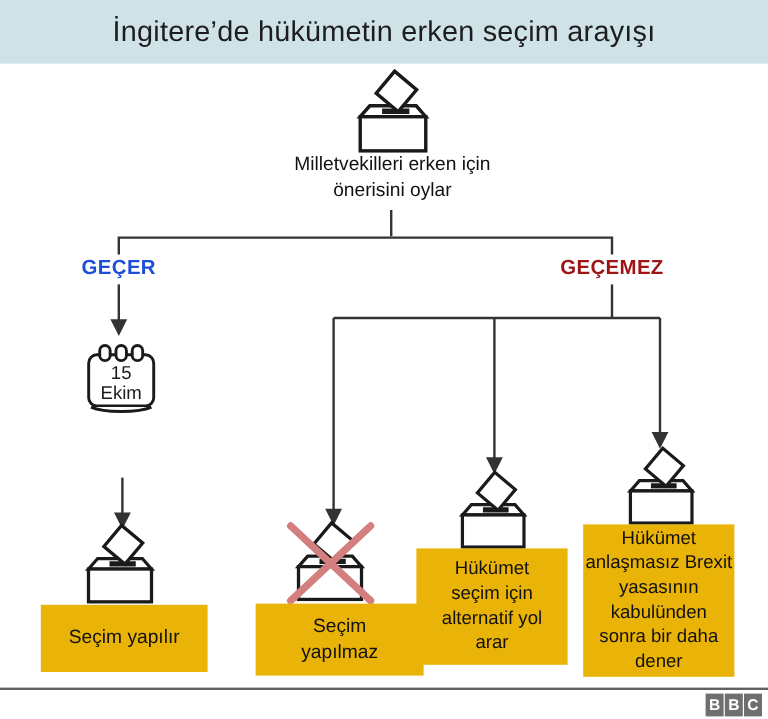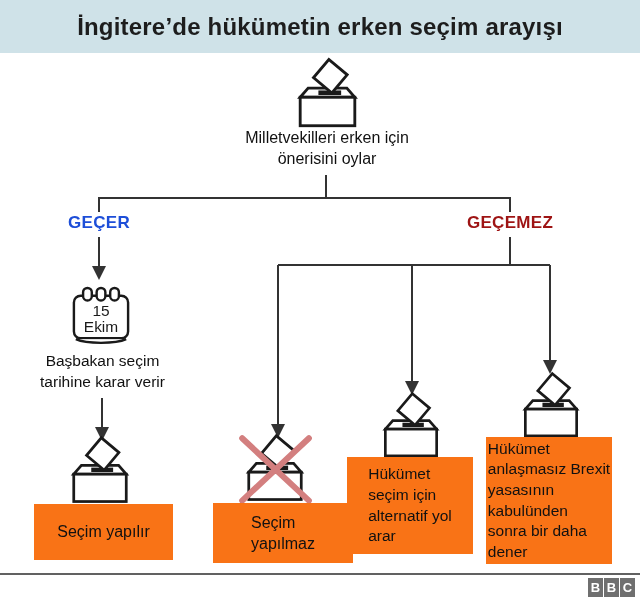--- a/index.html
+++ b/index.html
@@ -13,21 +13,21 @@
   }
   .abs { position: absolute; }
 
   
   .title-bar {
     left: 0; top: 0; width: 640px; height: 53px;
     background: #cfe2e8;
     display: flex; align-items: center; justify-content: center;
   }
   .title-bar h1 {
-    margin: 0; font-size: 24px; font-weight: 700; color: #1d1d1d; letter-spacing: 0.2px;
+    margin: 0; font-size: 24px; font-weight: 400; color: #1d1d1d; letter-spacing: 0.2px;
   }
 
   
   .flow-label {
     text-align: center;
     white-space: pre-line;
     font-size: 15.5px;
     line-height: 1.33;
     color: #111111;
   }
@@ -35,22 +35,23 @@
   .step-label { left: 20px; top: 351px; width: 165px; }
 
   .branch-label {
     font-weight: bold; font-size: 17px; text-align: center; letter-spacing: 0.3px;
   }
   .branch-pass { left: 39px; top: 213px; width: 120px; color: #1d4ed8; }
   .branch-fail { left: 450px; top: 213px; width: 120px; color: #9e1414; }
 
   
   .outcome-box {
-    background: #f97316;
+    background: #eab308;
     display: flex; align-items: center; justify-content: center;
+    text-align: center;
     white-space: pre-line;
     font-size: 15.5px; line-height: 1.33; color: #111111;
   }
   .outcome-1 { left: 34px;  top: 504px; width: 139px; height: 56px;  font-size: 16px; }
   .outcome-2 { left: 213px; top: 503px; width: 140px; height: 60px;  font-size: 16px; }
   .outcome-3 { left: 347px; top: 457px; width: 126px; height: 97px; }
   .outcome-4 { left: 486px; top: 437px; width: 126px; height: 127px; }
 
   
   .connectors { left: 0; top: 0; width: 640px; height: 599px; pointer-events: none; }
@@ -124,22 +125,20 @@
   <svg class="abs icon" style="left:71px; top:284px;" width="60" height="64" viewBox="0 0 62 66">
     <rect class="cal-shape" x="3" y="12" width="56" height="44" rx="7"></rect>
     <path class="cal-shape" d="M5 57 C 16 62, 46 62, 57 57" fill="none"></path>
     <rect class="cal-shape" x="12.5" y="4" width="9" height="13" rx="4.5"></rect>
     <rect class="cal-shape" x="26.5" y="4" width="9" height="13" rx="4.5"></rect>
     <rect class="cal-shape" x="40.5" y="4" width="9" height="13" rx="4.5"></rect>
     <text class="cal-text" x="31" y="33" text-anchor="middle">15</text>
     <text class="cal-text" x="31" y="50" text-anchor="middle">Ekim</text>
   </svg>
 
-  <div class="abs flow-label step-label">Başbakan seçim
-tarihine karar verir</div>
 
   <svg class="abs icon" style="left:65px; top:440px;" width="70" height="64" viewBox="0 0 64 58">
     <use href="#ballot-shape"></use>
   </svg>
 
   <div class="abs outcome-box outcome-1">Seçim yapılır</div>
 
   <svg class="abs icon" style="left:240px; top:438px;" width="70" height="64" viewBox="0 0 64 58">
     <use href="#ballot-shape"></use>
     <line class="cross-line" x1="2" y1="0" x2="63" y2="57"></line>

